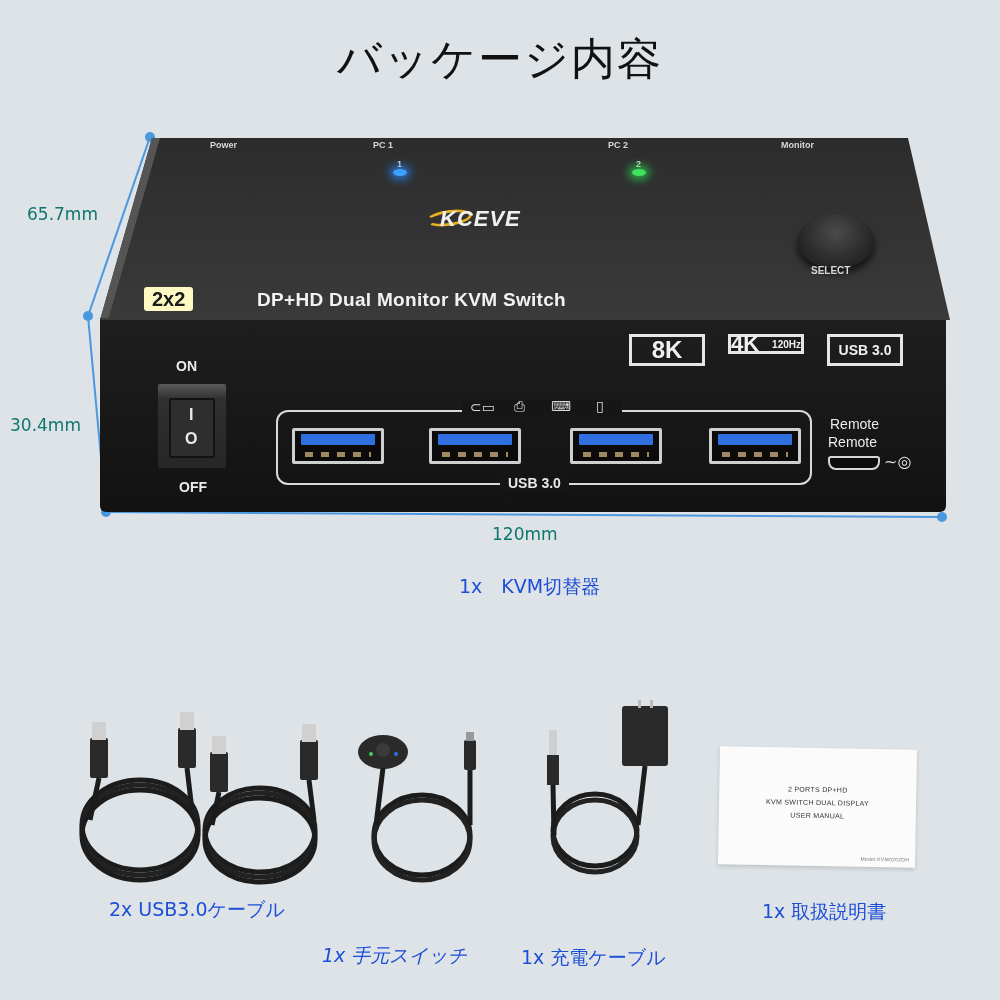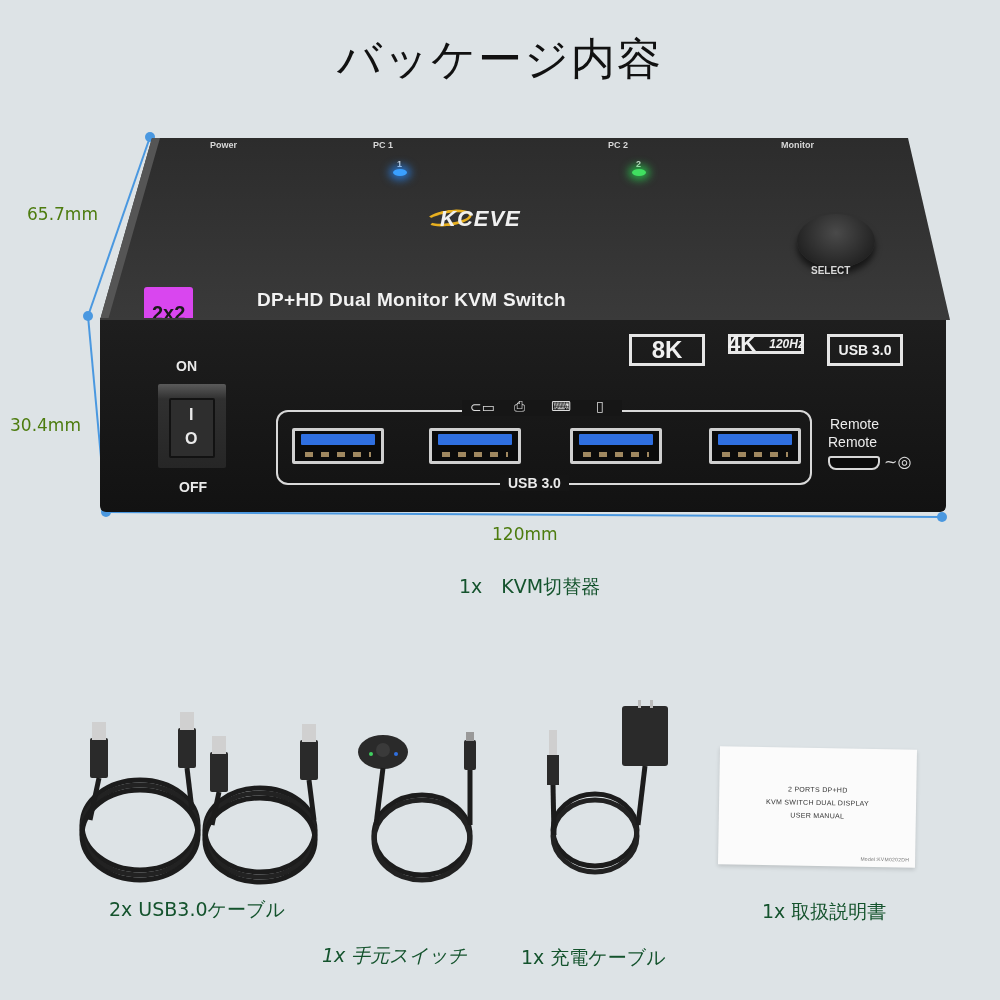--- a/index.html
+++ b/index.html
@@ -17,43 +17,43 @@
   .lbl-small { font-family: "Liberation Sans", sans-serif; font-weight: 700; font-size: 9px; color: #d8d8d8; }
   .led { width: 14px; height: 7px; border-radius: 50%; }
   .led-blue { background: #3aa0ff; box-shadow: 0 0 8px 4px rgba(40,140,255,0.7); }
   .led-green { background: #40e060; box-shadow: 0 0 8px 4px rgba(40,220,80,0.7); }
 
   .brand { font-family: "Liberation Sans", sans-serif; font-weight: 700; font-style: italic; font-size: 22px; color: #f0f0f0; letter-spacing: 1px; }
   .brand-swoosh { width: 46px; height: 16px; border: 3px solid #e8b020; border-radius: 50%; border-left-color: transparent; transform: rotate(-8deg); }
 
   .knob { width: 78px; height: 54px; border-radius: 50%; background: radial-gradient(ellipse at 50% 35%, #4a4a4a 0%, #2a2a2a 60%, #141414 100%); box-shadow: 0 6px 6px rgba(0,0,0,0.6); }
 
-  .badge-2x2 { background: #d946ef; color: #1a1a1a; font-family: "Liberation Sans", sans-serif; font-weight: 700; font-size: 20px; border-radius: 3px; padding: 14px 8px; line-height: 24px; }
+  .badge-2x2 { background: #fef9c3; color: #1a1a1a; font-family: "Liberation Sans", sans-serif; font-weight: 700; font-size: 20px; border-radius: 3px; padding: 0 8px; line-height: 24px; }
   .model-title { font-family: Liberation Sans, sans-serif; font-weight: 700; font-size: 19px; color: #f2f2f2; letter-spacing: 0.3px; }
 
   .spec-box { border: 3px solid #e6e6e6; color: #f0f0f0; font-family: "Liberation Sans", sans-serif; font-weight: 700; text-align: center; display: flex; align-items: center; justify-content: center; }
 
   .switch-outer { width: 68px; height: 84px; background: linear-gradient(180deg, #5a5a5a 0%, #303030 18%, #262626 100%); border-radius: 2px; }
   .switch-inner { width: 46px; height: 60px; background: #2e2e2e; border: 2px solid #121212; border-radius: 2px; }
   .switch-text { font-family: "Liberation Sans", sans-serif; font-weight: 700; font-size: 14px; color: #eaeaea; }
 
   .usb-frame { border: 2px solid #d9d9d9; border-radius: 12px; }
   .usb-port { width: 92px; height: 36px; background: #0b0b0b; border: 3px solid #cfcfcf; border-radius: 2px; }
   .usb-port .tongue { position: absolute; left: 6px; top: 3px; width: 74px; height: 11px; background: #2f6fe0; border-radius: 1px; }
   .usb-port .pins { position: absolute; left: 10px; bottom: 4px; width: 66px; height: 5px; background: repeating-linear-gradient(90deg, #a08860 0 8px, transparent 8px 16px); }
   .usb-label { font-family: "Liberation Sans", sans-serif; font-weight: 700; font-size: 14px; color: #eaeaea; background: #151515; padding: 0 8px; }
 
   .glyph { color: #dcdcdc; font-size: 14px; }
 
   .remote-label { font-family: "Liberation Sans", sans-serif; font-size: 14px; color: #ececec; line-height: 18px; }
   .micro-usb { width: 52px; height: 14px; border: 2px solid #d6d6d6; border-radius: 3px 3px 8px 8px; background: #0b0b0b; }
 
-  .dim-text { color: #4d7c0f; font-size: 17px; }
-
-  .caption { font-size: 19px; color: #14532d; }
+  .dim-text { color: #0f766e; font-size: 17px; }
+
+  .caption { font-size: 19px; color: #1d4ed8; }
 
   .manual { background: #fbfbfb; box-shadow: 0 2px 4px rgba(0,0,0,0.15); font-family: "Liberation Sans", sans-serif; font-size: 7px; color: #333; text-align: center; letter-spacing: 0.3px; }
 </style>
 </head>
 <body>
 
 <div class="abs title">バッケージ内容</div>
 
 <svg class="abs" style="left:0;top:0;width:1000px;height:1000px;pointer-events:none;">
   <line x1="150" y1="137" x2="88" y2="316" stroke="#4a98e0" stroke-width="2"></line>
@@ -98,21 +98,21 @@
 <div class="abs lbl-small" style="left:811px;top:265px;font-size:10px;">SELECT</div>
 
 <div class="abs badge-2x2" style="left:144px;top:287px;">2x2</div>
 <div class="abs model-title" style="left:257px;top:289px;">DP+HD Dual Monitor KVM Switch</div>
 
 <div class="abs front"></div>
 
 <div class="abs spec-box" style="left:629px;top:334px;width:76px;height:32px;font-size:24px;">8K</div>
 <div class="abs spec-box" style="left:728px;top:334px;width:76px;height:20px;">
   <span style="font-size:22px;">4K</span>
-  <span style="font-size:12px;margin-left:13px;font-style:italic;">120Hz</span>
+  <span style="font-size:10px;margin-left:13px;">120Hz</span>
 </div>
 <div class="abs spec-box" style="left:827px;top:334px;width:76px;height:32px;font-size:14px;">USB 3.0</div>
 
 <div class="abs switch-text" style="left:176px;top:358px;">ON</div>
 <div class="abs switch-outer" style="left:158px;top:384px;">
   <div class="abs switch-inner" style="left:11px;top:14px;">
     <div class="abs switch-text" style="left:18px;top:6px;font-size:16px;">I</div>
     <div class="abs switch-text" style="left:14px;top:30px;font-size:16px;">O</div>
   </div>
 </div>

